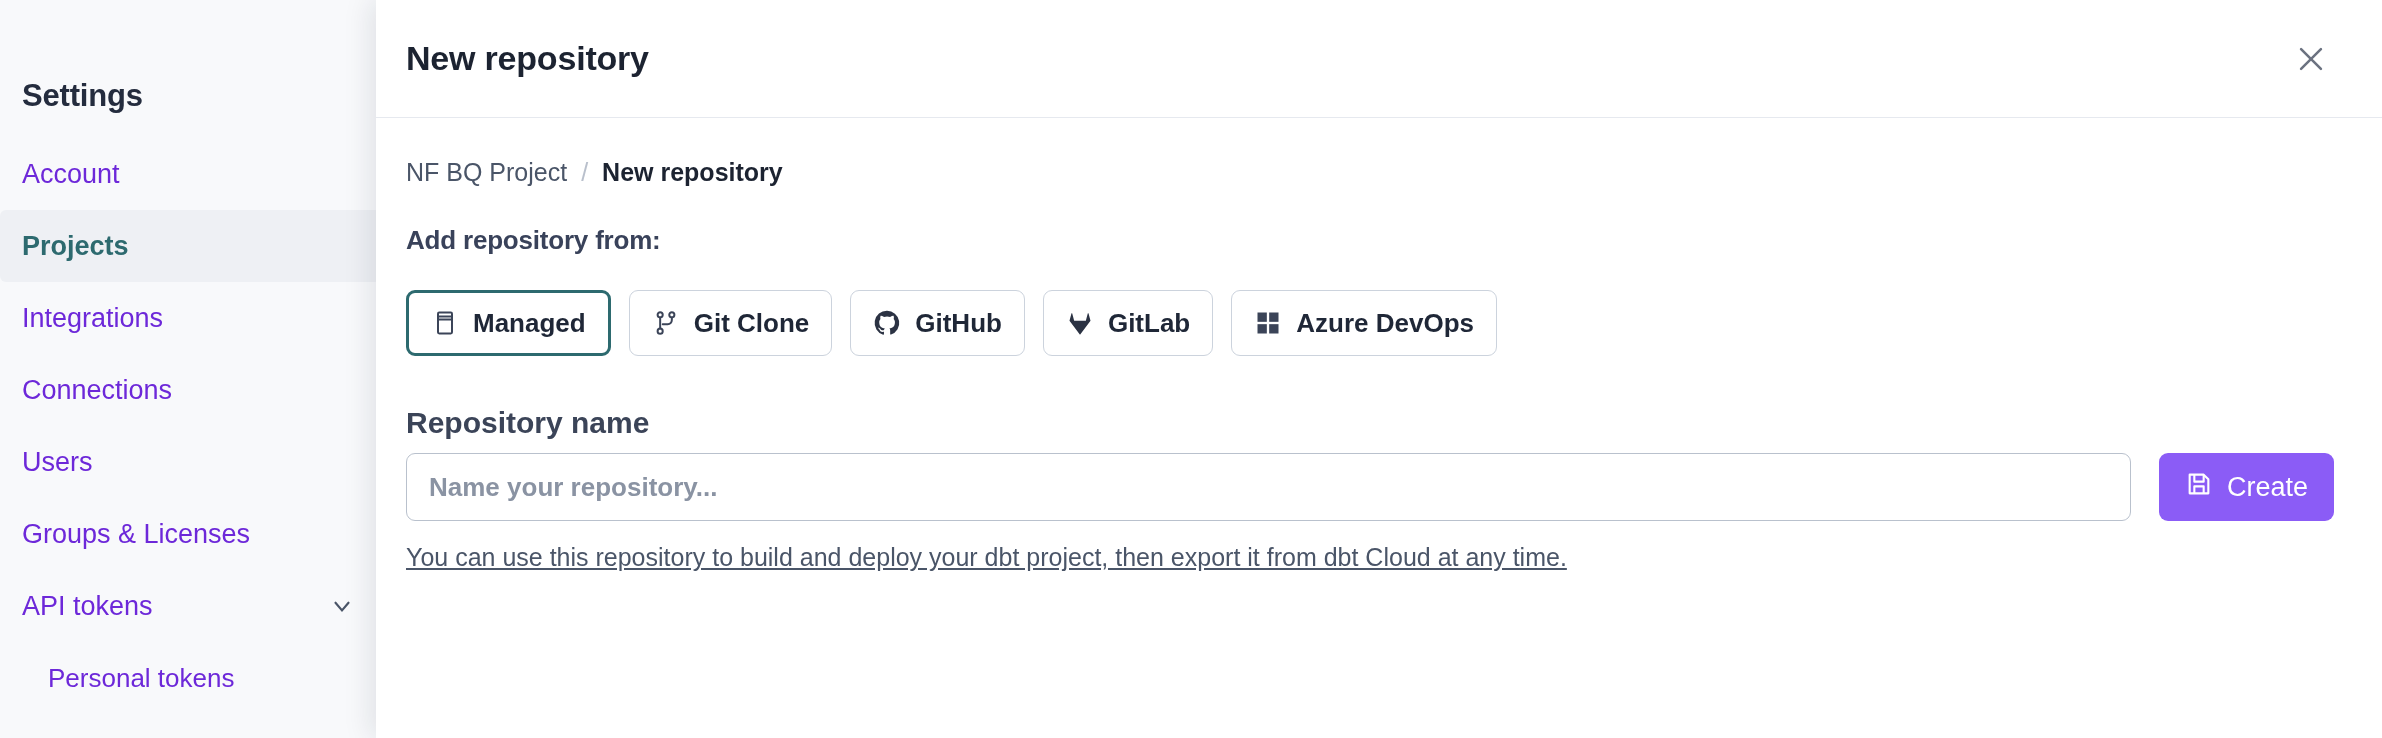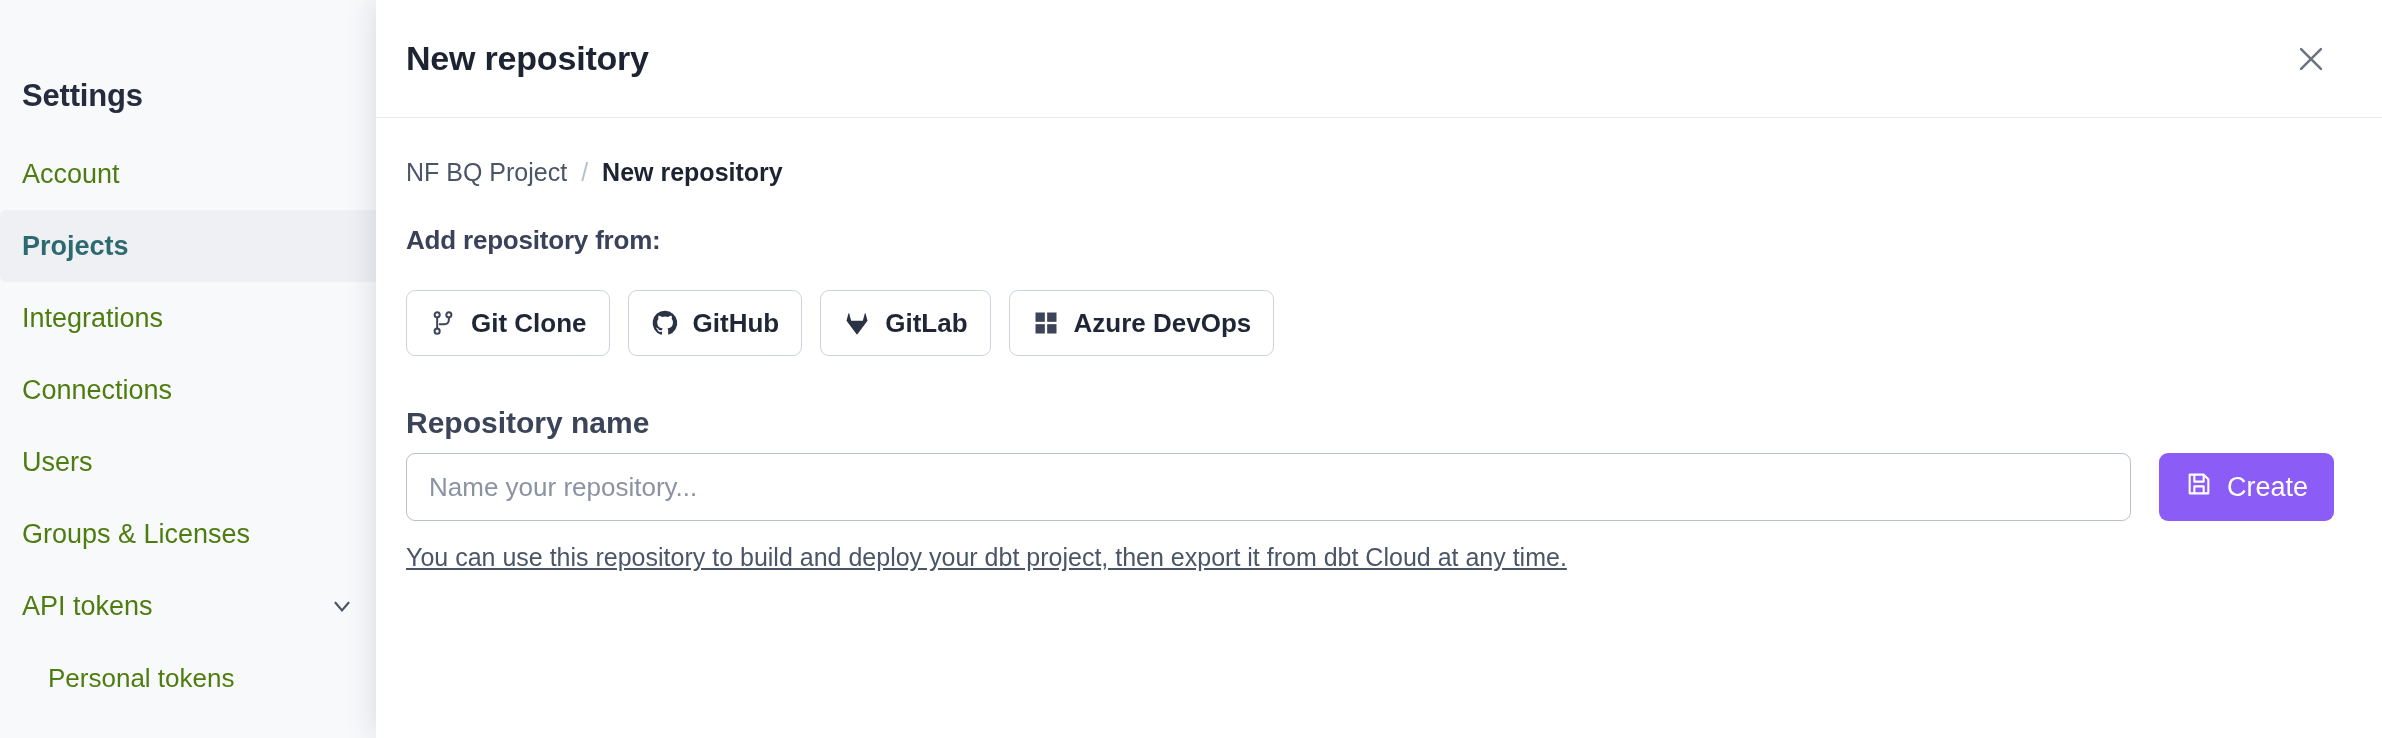--- a/index.html
+++ b/index.html
@@ -19,21 +19,21 @@
     padding: 0 16px 0 0;
     flex: 0 0 420px;
   }
   .sidebar-title {
     font-size: 31px; font-weight: 700; color: #242c3e;
     padding: 78px 0 0 22px; letter-spacing: -.2px;
   }
   .nav { margin-top: 24px; }
   .nav-item {
     height: 72px; display: flex; align-items: center;
-    padding-left: 22px; font-size: 27px; color: #4d7c0f;
+    padding-left: 22px; font-size: 27px; color: #6d28d9;
     position: relative; cursor: pointer;
   }
   .nav-item.active {
     background: #eef0f4; color: #2d6a6f; font-weight: 700;
     border-radius: 6px; margin-right: 22px;
   }
   .nav-item.sub { padding-left: 48px; font-size: 26px; }
   .nav-item .chev { margin-left: auto; margin-right: 48px; display: flex; }
 
   
@@ -116,21 +116,21 @@
   .source-btn .ic { display: flex; align-items: center; color: #3b4458; }
 
   .field-label {
     font-size: 30px; font-weight: 700; color: #3b4458; margin-bottom: 13px;
   }
   .field-row { display: flex; align-items: flex-start; gap: 28px; }
   .name-input {
     flex: 1 1 auto; height: 68px;
     border: 1px solid #b9c1cd; border-radius: 9px;
     padding: 0 22px; font-size: 26px; color: #2d3443;
-    font-family: "Liberation Sans", sans-serif; outline: none; background:#fff;
+    font-family: "Liberation Sans", sans-serif; outline: none; background:#fff;font-weight:bold;
   }
   .name-input::placeholder { color: #8a93a3; }
   .create-btn {
     flex: 0 0 auto; height: 68px; border: 0; border-radius: 9px;
     background: #8b5cf6; color: #ffffff; cursor: pointer;
     display: flex; align-items: center; gap: 14px; padding: 0 26px;
     font-size: 27px; font-weight: 400;
     font-family: "Liberation Sans", sans-serif;
   }
   .helper-text {
@@ -225,20 +225,30 @@
 
       <div class="breadcrumb">
         <span class="bc-link">NF BQ Project</span>
         <span class="bc-sep">/</span>
         <span class="bc-current">New repository</span>
       </div>
 
       <h2 class="section-heading">Add repository from:</h2>
 
       <div class="source-row" id="source-row">
+          <button class="source-btn selected">
+            <span class="ic">
+              <svg width="28" height="28" viewBox="0 0 24 24" stroke="#3b4458" stroke-width="1.7" fill="none" stroke-linecap="round" stroke-linejoin="round">
+                <rect x="6" y="3" width="12" height="18" rx="1"></rect>
+                <line x1="6" y1="6.5" x2="18" y2="6.5"></line>
+                <line x1="6" y1="9" x2="18" y2="9"></line>
+              </svg>
+            </span>
+            <span>Managed</span>
+          </button>
           <button class="source-btn">
             <span class="ic">
               <svg width="28" height="28" viewBox="0 0 24 24" stroke="#3b4458" stroke-width="1.7" fill="none" stroke-linecap="round" stroke-linejoin="round">
                 <circle cx="7" cy="5" r="2.2"></circle>
                 <circle cx="17" cy="5" r="2.2"></circle>
                 <circle cx="7" cy="19" r="2.2"></circle>
                 <path d="M7 7.2v9.6"></path>
                 <path d="M17 7.2v2.3a3.5 3.5 0 0 1-3.5 3.5H9.2"></path>
               </svg>
             </span>

